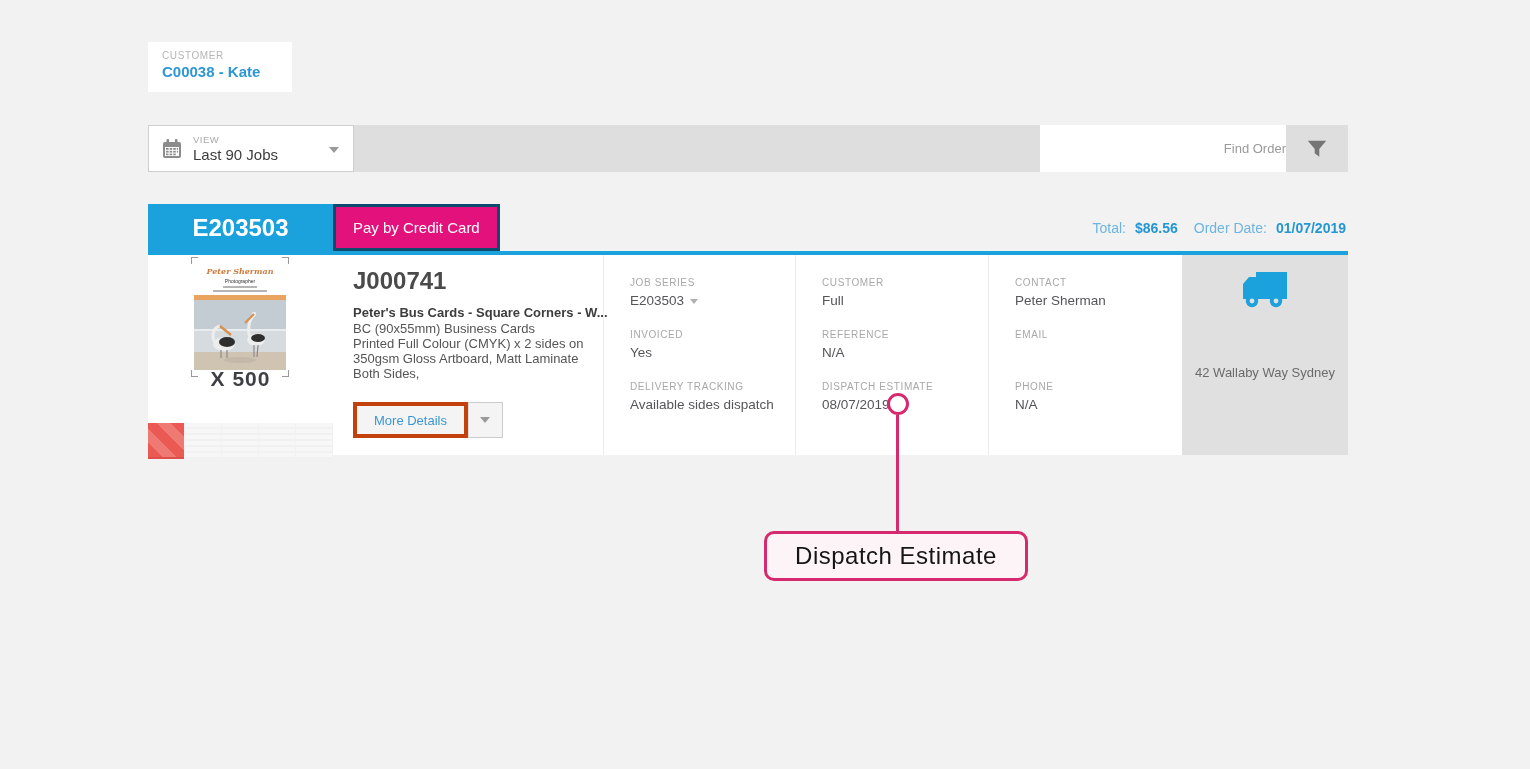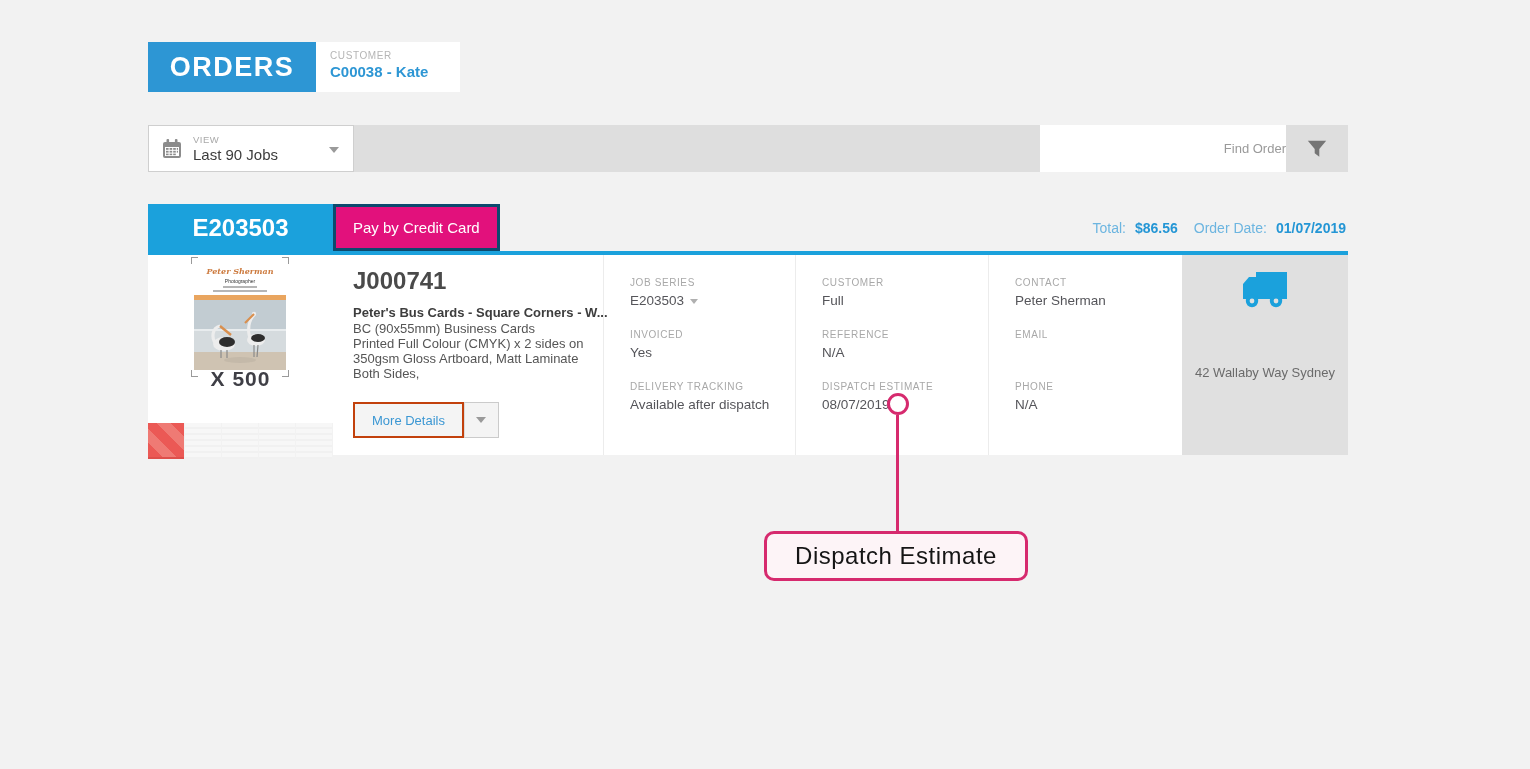--- a/index.html
+++ b/index.html
@@ -75,21 +75,21 @@
           background:repeating-linear-gradient(180deg,#f7f7f7 0 4px,#f1f1f1 4px 6px); }
   .tile.red { background:repeating-linear-gradient(45deg,#eb5955 0 10px,#ef7a74 10px 20px);
               border-bottom:2px solid #de4f4b; }
 
   
   .job-id { position:absolute; left:20px; top:12px; font-size:24px; font-weight:bold; color:#4a4a4a; }
   .job-title { position:absolute; left:20px; top:50px; font-size:13px; font-weight:bold; color:#3d3d3d; }
   .job-desc { position:absolute; left:20px; top:66px; font-size:13px; color:#555; line-height:15px; }
   .job-desc span { display:block; }
   .more-details { position:absolute; left:20px; top:147px; height:36px; display:flex; }
-  .md-main { background:#f4f4f4; border:2px solid #c2410c; padding:0 17px; display:flex; align-items:center;
+  .md-main { background:#f4f4f4; border:4px solid #c2410c; padding:0 17px; display:flex; align-items:center;
              color:#3b97d3; font-size:13px; cursor:pointer; }
   .md-caret { background:#f4f4f4; border:1px solid #cbcbcb; border-left:1px solid #dcdcdc; width:35px;
               display:flex; align-items:center; justify-content:center; cursor:pointer; }
 
   
   .fcol { position:absolute; top:0; height:100%; width:165px; }
   .fcol.c2 { left:297px; } .fcol.c3 { left:489px; } .fcol.c4 { left:682px; }
   .f-row { position:absolute; left:0; }
   .f-r1 { top:22px; } .f-r2 { top:74px; } .f-r3 { top:126px; }
   .f-label { font-size:10px; color:#a8a8a8; letter-spacing:.6px; white-space:nowrap; }
@@ -107,21 +107,20 @@
   .anno-box { position:absolute; left:764px; top:531px; width:264px; height:50px; background:#fdf4f7;
               border:3px solid #d62a6e; border-radius:10px; display:flex; align-items:center;
               justify-content:center; font-size:24px; font-weight:500; color:#151515; letter-spacing:.5px; }
 </style>
 </head>
 <body>
 
 <div class="app">
 
   <div class="hdr">
-    <div class="hdr-orders">ORDERS</div>
     <div class="hdr-cust">
       <div class="hdr-cust-label">CUSTOMER</div>
       <div class="hdr-cust-value">C00038 - Kate</div>
     </div>
   </div>
 
   <div class="view-select">
     <span style="margin-left:12px; display:flex;">
       <svg width="22" height="22" viewBox="0 0 22 22">
         <rect x="2" y="4" width="18" height="16" rx="2" fill="#8c8c8c"></rect>
@@ -243,21 +242,21 @@
           <span>E203503</span>
           <span class="caret sm"></span>
         </div>
       </div>
       <div class="f-row f-r2">
         <div class="f-label">INVOICED</div>
         <div class="f-value">Yes</div>
       </div>
       <div class="f-row f-r3">
         <div class="f-label">DELIVERY TRACKING</div>
-        <div class="f-value">Available after dispatch</div>
+        <div class="f-value">Available sides dispatch</div>
       </div>
     </div>
 
     <div class="fcol c3">
       <div class="f-row f-r1">
         <div class="f-label">CUSTOMER</div>
         <div class="f-value">Full</div>
       </div>
       <div class="f-row f-r2">
         <div class="f-label">REFERENCE</div>

